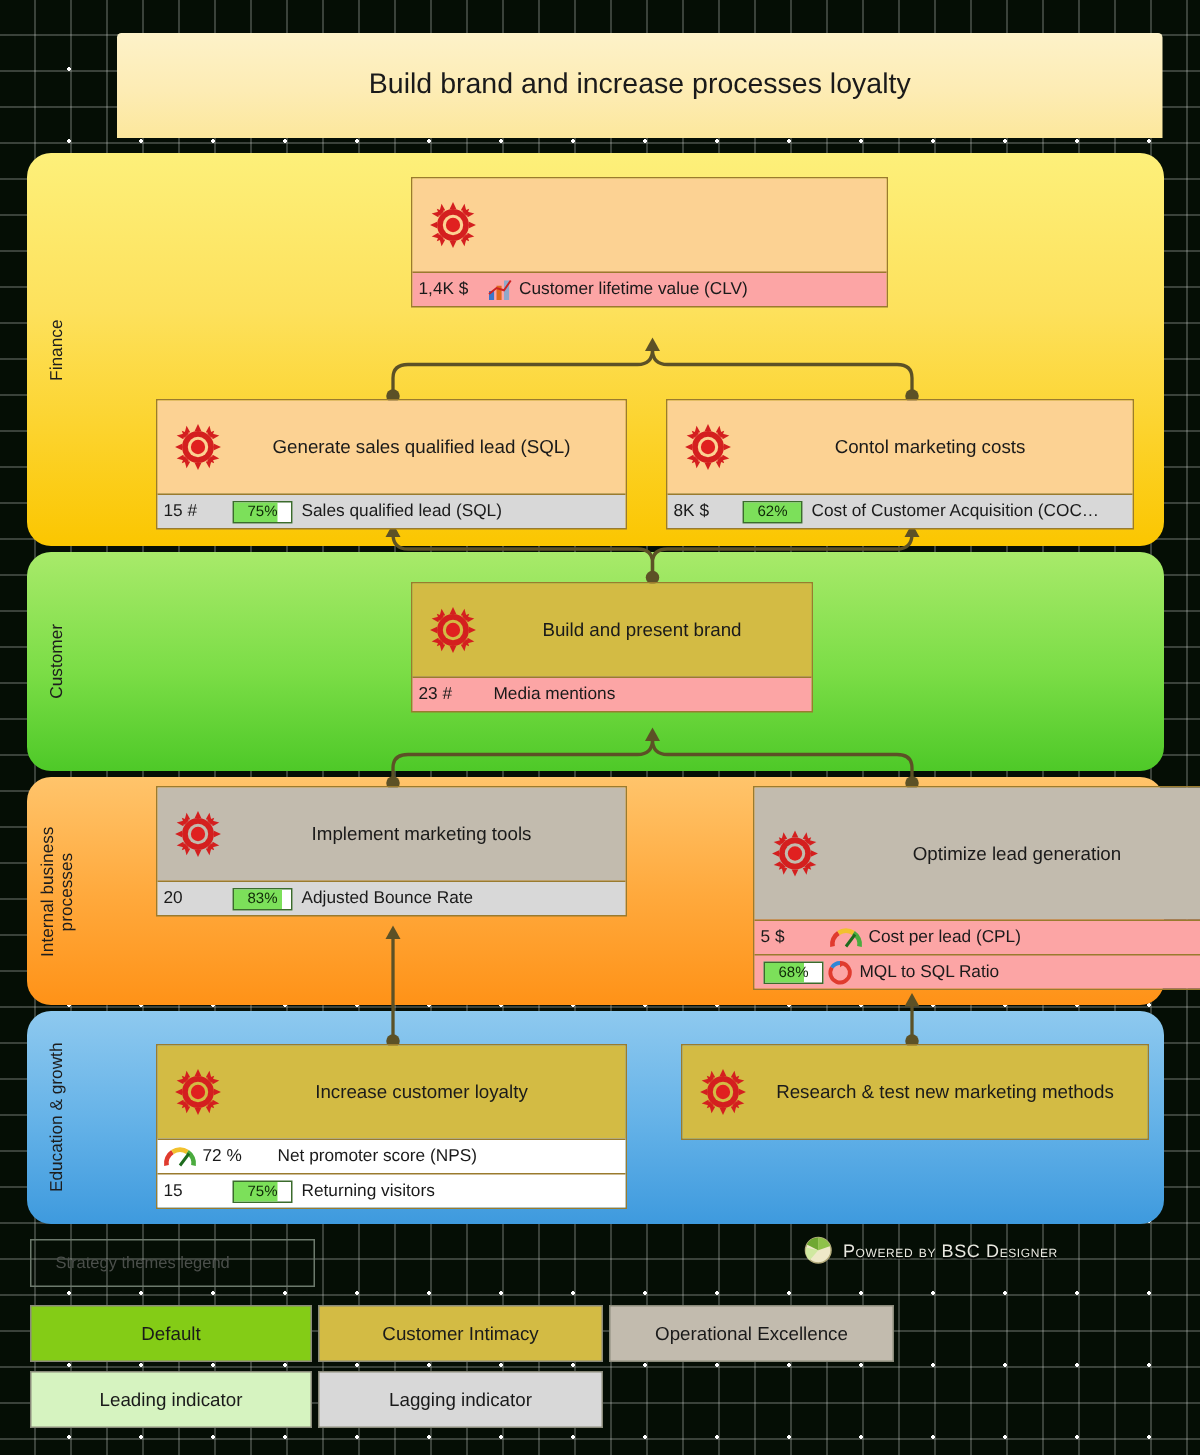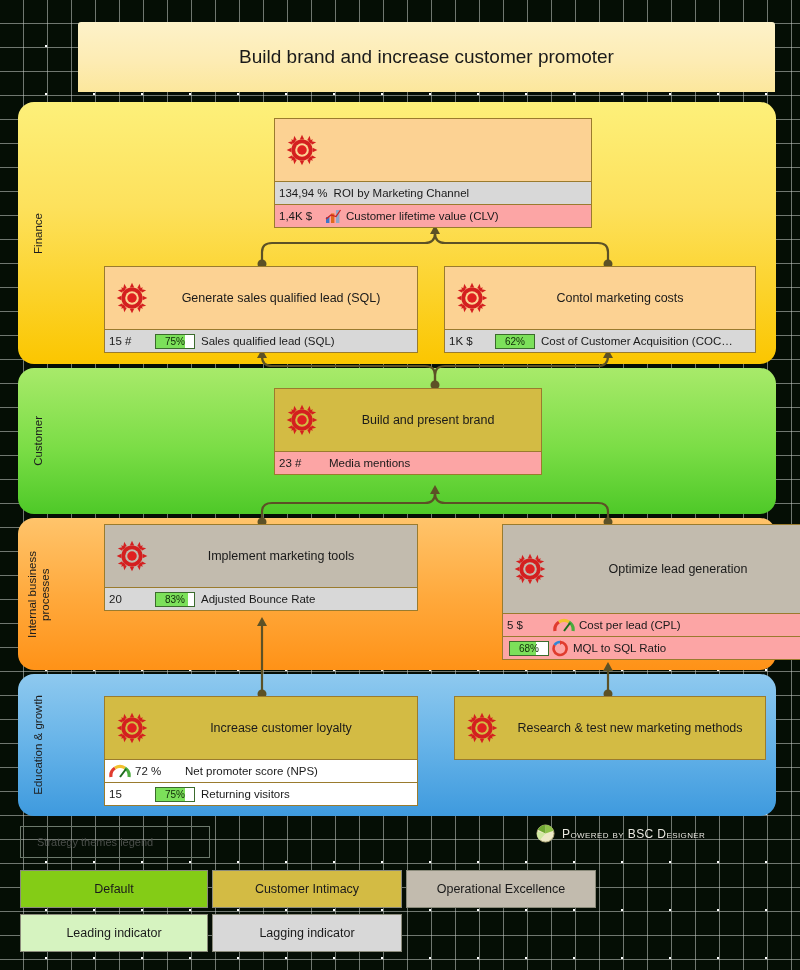--- a/index.html
+++ b/index.html
@@ -132,21 +132,21 @@
     font-size: 12px; font-variant: small-caps; letter-spacing: .4px;
     color: #e9e9e0; text-shadow: 0 1px 1px #000;
   }
 </style>
 </head>
 <body>
 
 <div class="grid-dots"></div>
 
 <div class="title-bar">
-  <span>Build brand and increase customer promoter</span>
+  <span>Build brand and increase processes loyalty</span>
 </div>
 
 <div class="band band-finance">
   <div class="band-label">
     <span>Finance</span>
   </div>
 </div>
 <div class="band band-customer">
   <div class="band-label">
     <span>Customer</span>
@@ -222,24 +222,20 @@
           <path d="M29 36.7 l-2.9 -5.2 l4.6 -1.4 z"></path>
         <path d="M29 3.3 l-2.9 5.2 l4.6 1.4 z"></path>
           <path d="M11 36.7 l2.9 -5.2 l-4.6 -1.4 z"></path>
         <path d="M3.3 11 l5.2 2.9 l1.4 -4.6 z"></path>
           <path d="M36.7 29 l-5.2 -2.9 l-1.4 4.6 z"></path>
         <path d="M3.3 29 l5.2 -2.9 l1.4 4.6 z"></path>
           <path d="M36.7 11 l-5.2 2.9 l-1.4 -4.6 z"></path>
       </g>
     </svg>
   </div>
-  <div class="kpi lagging">
-    <span class="val">134,94 %</span>
-    <span class="lbl">ROI by Marketing Channel</span>
-  </div>
   <div class="kpi leading">
     <span class="val">1,4K $</span>
     <span class="icon-slot">
       <svg width="17" height="16" viewBox="0 0 17 16">
         <rect x="1" y="9" width="3.4" height="6" fill="#3b76c9"></rect>
         <rect x="6" y="5.5" width="3.4" height="9.5" fill="#e06a1e"></rect>
         <rect x="11" y="2" width="3.4" height="13" fill="#8fa8c9"></rect>
         <path d="M1 11 L6 7 L11 8.5 L15.5 2" stroke="#cc2222" stroke-width="1.3" fill="none"></path>
       </svg>
     </span>
@@ -305,21 +301,21 @@
           <path d="M11 36.7 l2.9 -5.2 l-4.6 -1.4 z"></path>
         <path d="M3.3 11 l5.2 2.9 l1.4 -4.6 z"></path>
           <path d="M36.7 29 l-5.2 -2.9 l-1.4 4.6 z"></path>
         <path d="M3.3 29 l5.2 -2.9 l1.4 4.6 z"></path>
           <path d="M36.7 11 l-5.2 2.9 l-1.4 -4.6 z"></path>
       </g>
     </svg>
     <span class="title">Contol marketing costs</span>
   </div>
   <div class="kpi lagging">
-    <span class="val">1K $</span>
+    <span class="val">8K $</span>
     <span class="pbar">
       <i style="width:99%"></i>
         <b>62%</b>
     </span>
     <span class="lbl">Cost of  Customer  Acquisition  (COC…</span>
   </div>
 </div>
 
 <div class="card theme-intimacy" style="left:274px; top:388px; width:268px;">
   <div class="card-head">

